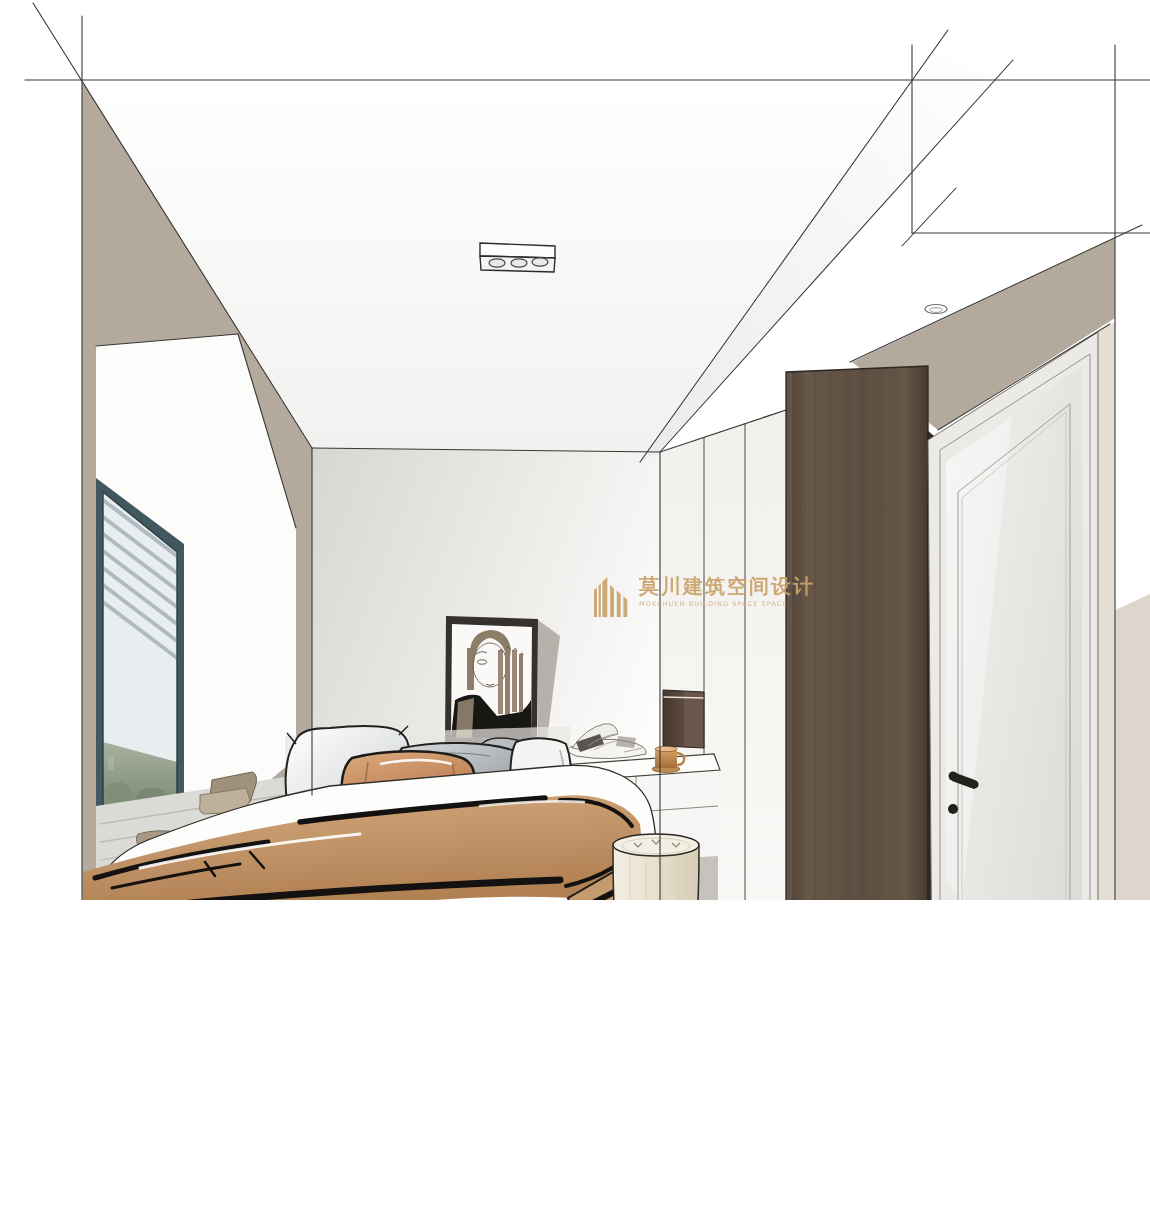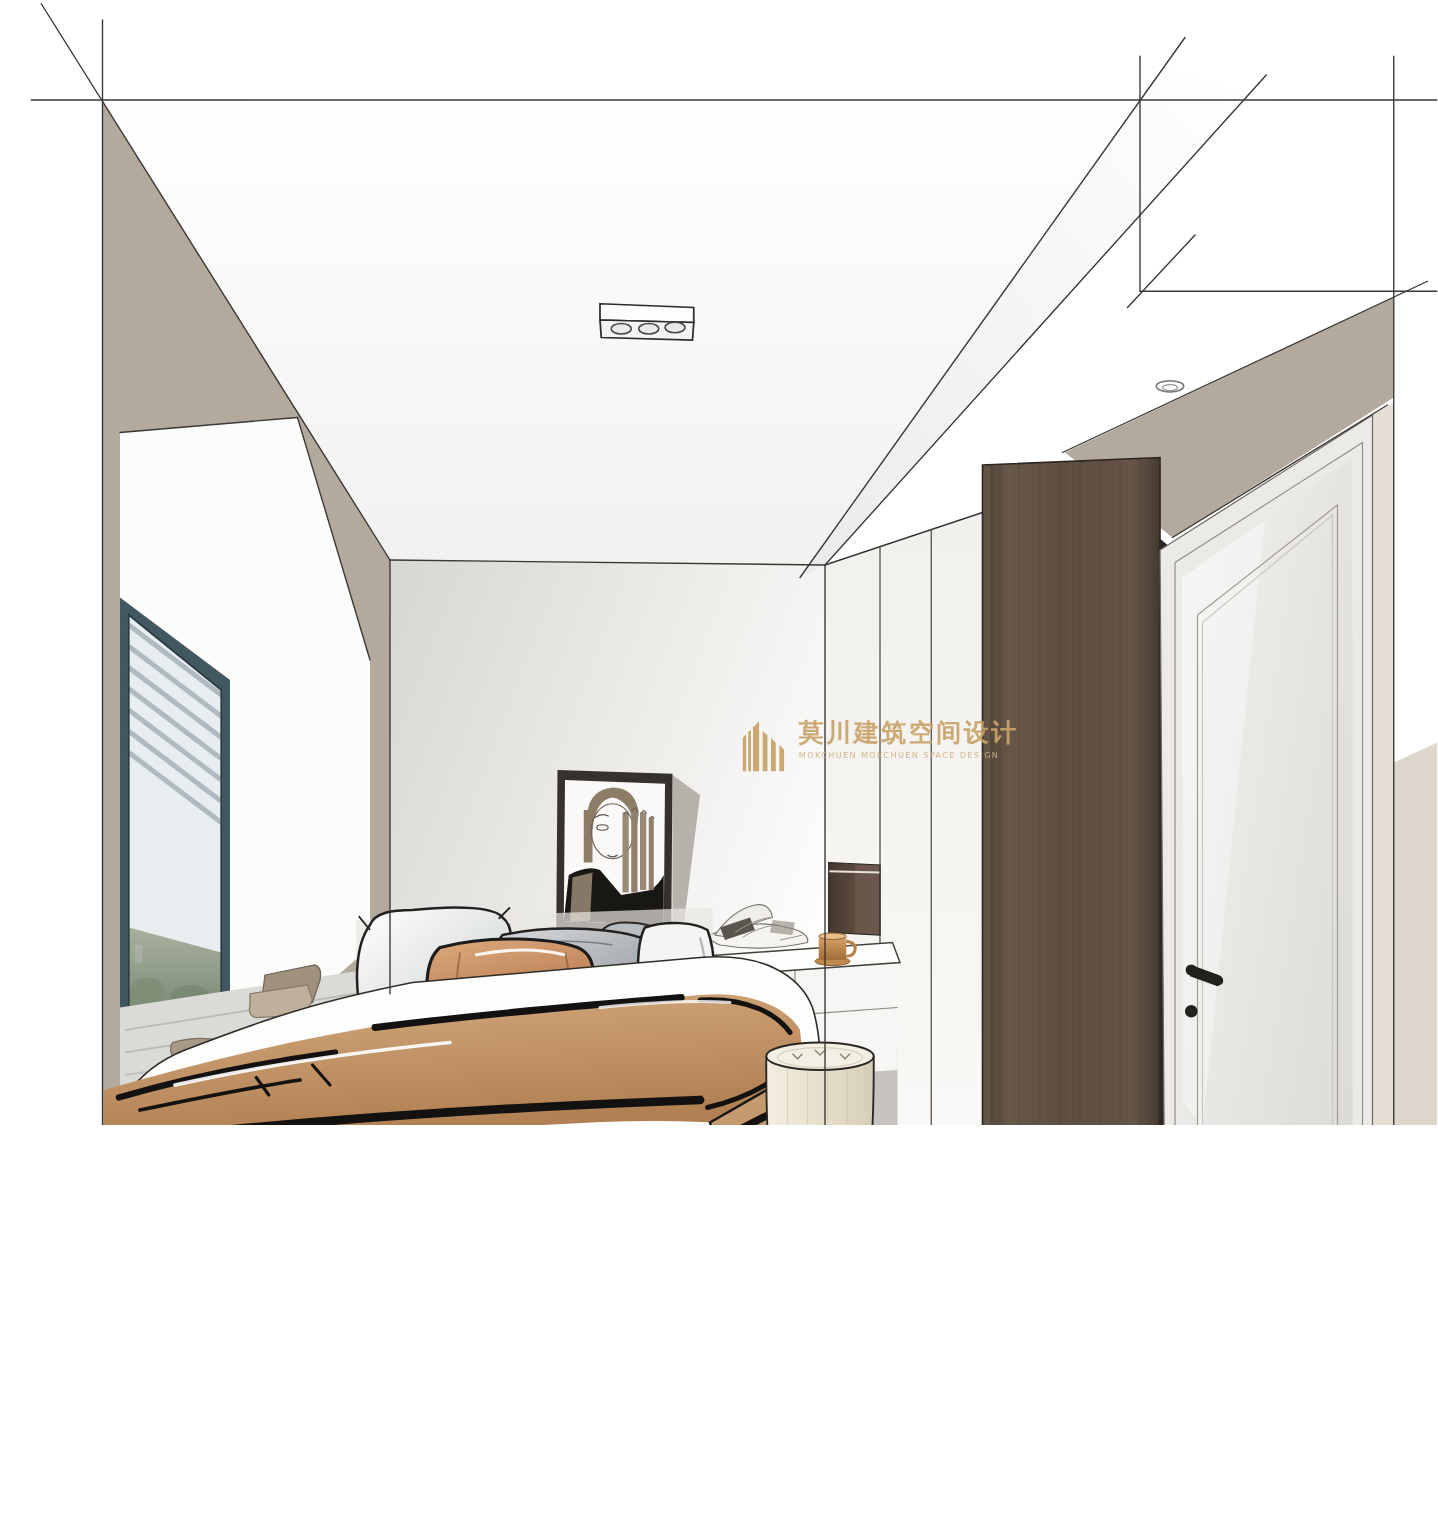--- a/index.html
+++ b/index.html
@@ -378,16 +378,16 @@
       <path d="M24,44 L24,16 L28,20 L28,44 Z"></path>
       <path d="M31,44 L31,22 L35,26 L35,44 Z"></path>
     </g>
     <g stroke="#ffffff" stroke-width="1.6">
       <line x1="4" y1="44" x2="4" y2="12"></line>
       <line x1="8" y1="44" x2="8" y2="8"></line>
     </g>
   </svg>
   <div>
     <div class="wm-main">莫川建筑空间设计</div>
-    <div class="wm-sub">MOKCHUEN MOKCHUEN SPACE DESIGN</div>
+    <div class="wm-sub">MOKCHUEN BUILDING SPACE SPACE</div>
   </div>
 </div>
 </div>
 
 </body></html>

